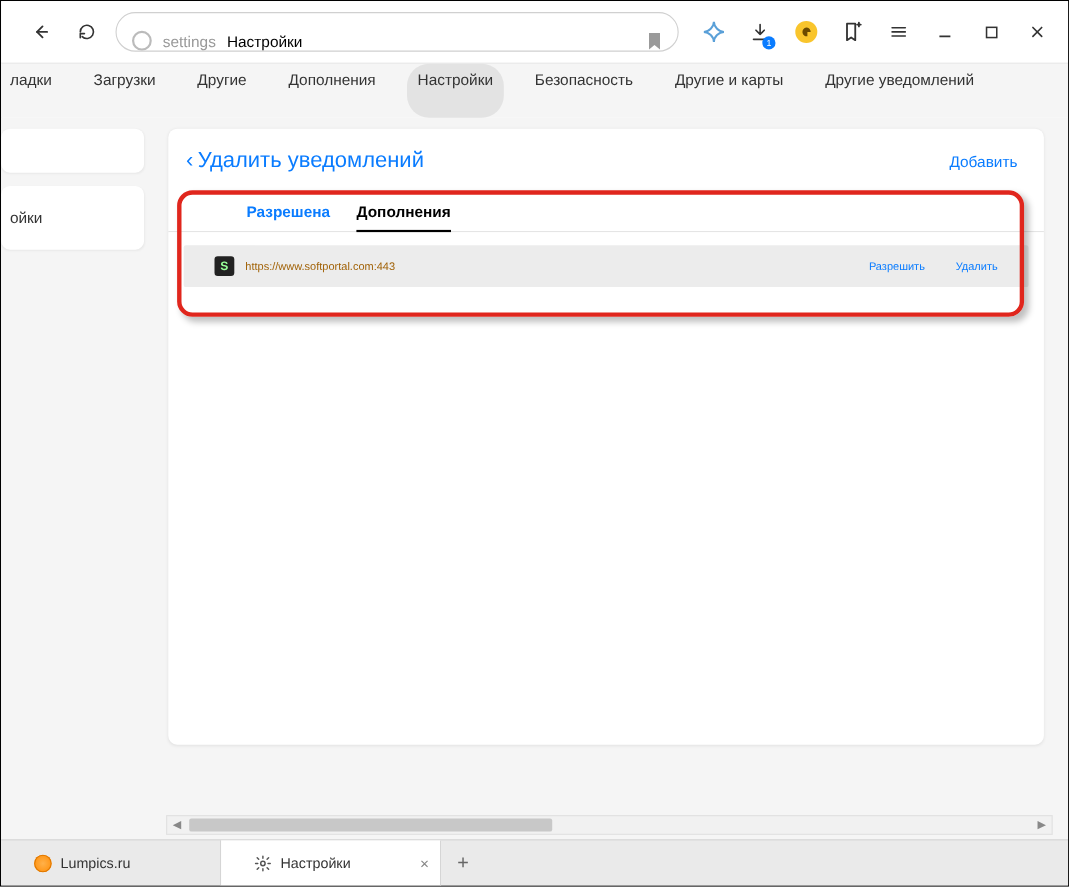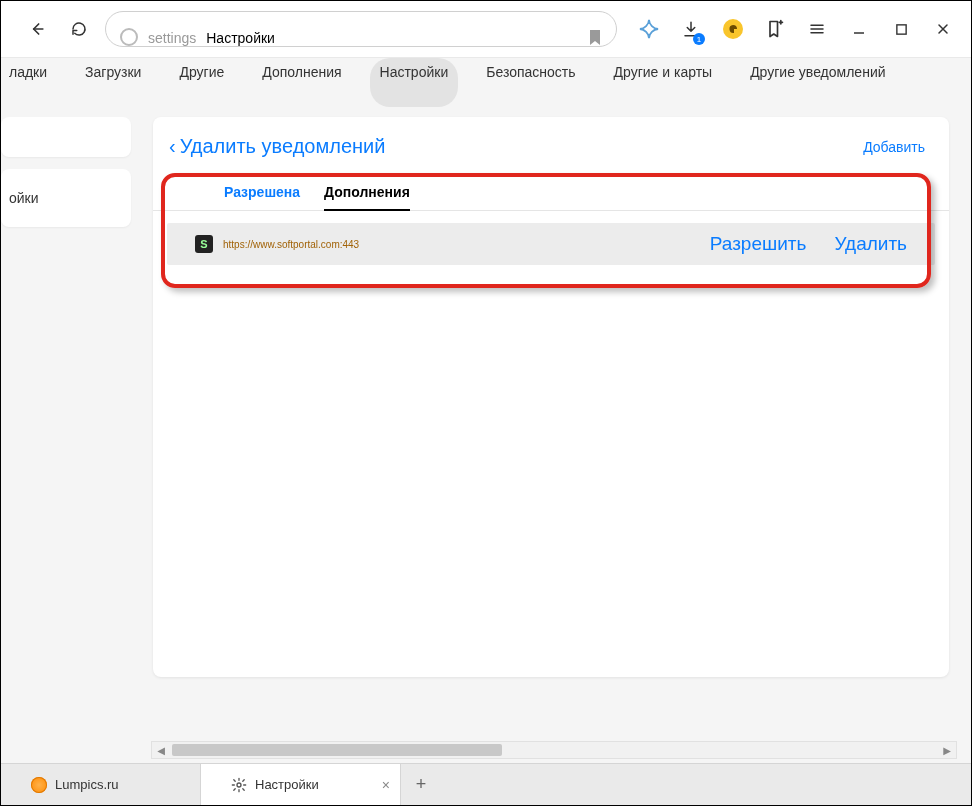--- a/index.html
+++ b/index.html
@@ -46,21 +46,21 @@
 
   .tab-switch { display: flex; gap: 24px; padding: 0 32px; margin-top: 22px; border-bottom: 1px solid #e5e5e5; }
   .tab-switch .tab { font-size: 14px; padding-bottom: 10px; font-weight: 600; position: relative; }
   .tab-switch .tab.allowed { color: #0a7cff; margin-left: 39px; }
   .tab-switch .tab.denied { color: #000; }
   .tab-switch .tab.denied::after { content:""; position:absolute; left:0; right:0; bottom:-1px; height:2px; background:#000; }
 
   .site-row { display: flex; align-items: center; padding: 10px 28px; background: #ececec; border-radius: 2px; margin: 12px 14px 0 14px; gap: 10px; }
   .site-row .fav { width: 18px; height: 18px; background: #222; color: #9f9; display:flex; align-items:center; justify-content:center; font-size:11px; font-weight:bold; border-radius:3px; }
   .site-row .url { flex: 1; font-size: 10px; color: #a16207; }
-  .site-row .act { color: #0a7cff; font-size: 19px; margin-left: 18px; }
+  .site-row .act { color: #0a7cff; font-size: 10px; margin-left: 18px; }
 
   
   .hscroll { position: absolute; left: 150px; right: 14px; bottom: 46px; height: 18px; background: #f1f1f1; border: 1px solid #e1e1e1; display:flex; align-items:center; }
   .hscroll .thumb { width: 330px; height: 12px; background: #c8c8c8; border-radius: 2px; margin-left: 2px; }
   .hscroll .arrow { width: 18px; display:flex; align-items:center; justify-content:center; color:#888; font-size:10px; }
 
   
   .tab-strip { position: absolute; left: 0; right: 0; bottom: 0; height: 42px; background: #eaeaea; display: flex; align-items: stretch; border-top: 1px solid #d5d5d5; }
   .tab-strip .tab-item { display: flex; align-items: center; gap: 8px; padding: 0 30px; font-size: 13px; color: #333; border-right: 1px solid #d5d5d5; min-width: 200px; position: relative; }
   .tab-strip .tab-item.active { background: #fff; }

